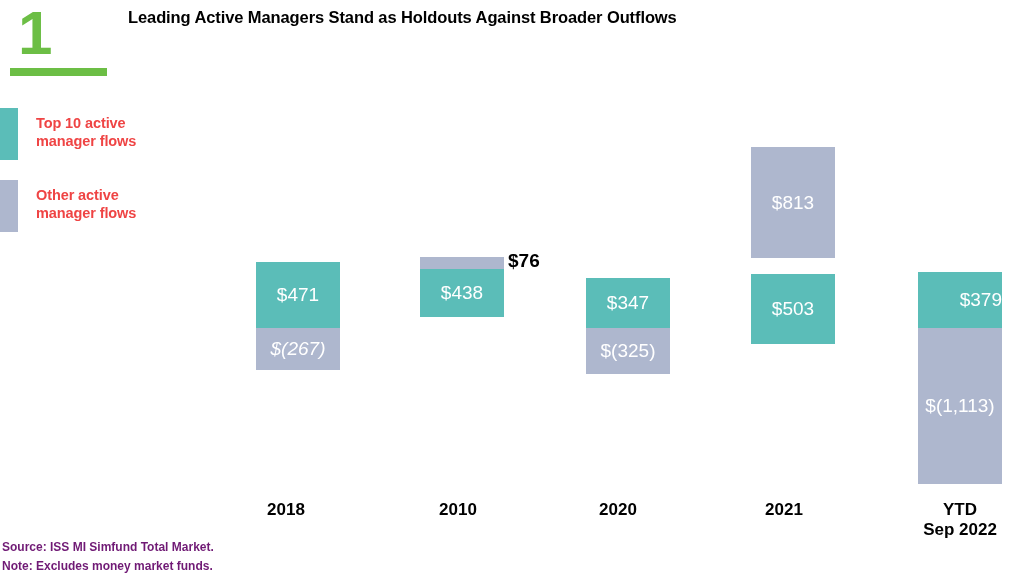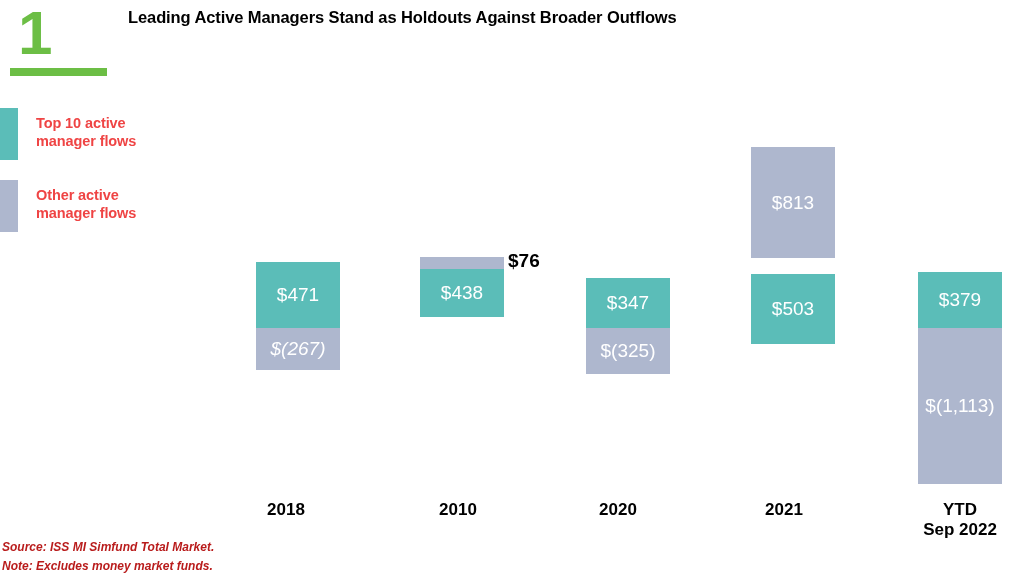--- a/index.html
+++ b/index.html
@@ -126,23 +126,22 @@
     color: #000000;
     line-height: 20px;
     white-space: pre-line;
   }
 
   
   .footnote {
     position: absolute;
     left: 2px;
     font-size: 12px;
-    font-style: italic;
-    font-weight: bold;
-    color: #b91c1c;
+    font-weight: bold;
+    color: #701a75;
     white-space: nowrap;
   }
   #footnote-0 { top: 540px; }
   #footnote-1 { top: 559px; }
 </style>
 </head>
 <body>
 
 <div id="page">
 
@@ -189,21 +188,21 @@
       <div class="bar-group" style="left: 751px; top: 0px; height: 580px;">
         <div class="bar-seg seg-other" style="top: 147px; height: 111px;">
           <span class="seg-value">$813</span>
         </div>
         <div class="bar-seg seg-top" style="top: 274px; height: 70px;">
           <span class="seg-value">$503</span>
         </div>
       </div>
       <div class="cat-label" style="left: 724px; top: 500px;">2021</div>
       <div class="bar-group" style="left: 918px; top: 0px; height: 580px;">
-        <div class="bar-seg seg-top" style="top: 272px; height: 56px;">
+        <div class="bar-seg seg-top" style="top: 272px; height: 56px; justify-content: flex-end;">
           <span class="seg-value">$379</span>
         </div>
         <div class="bar-seg seg-other" style="top: 328px; height: 156px;">
           <span class="seg-value">$(1,113)</span>
         </div>
       </div>
       <div class="cat-label" style="left: 900px; top: 500px;">YTD
 Sep 2022</div>
     </div>
 

